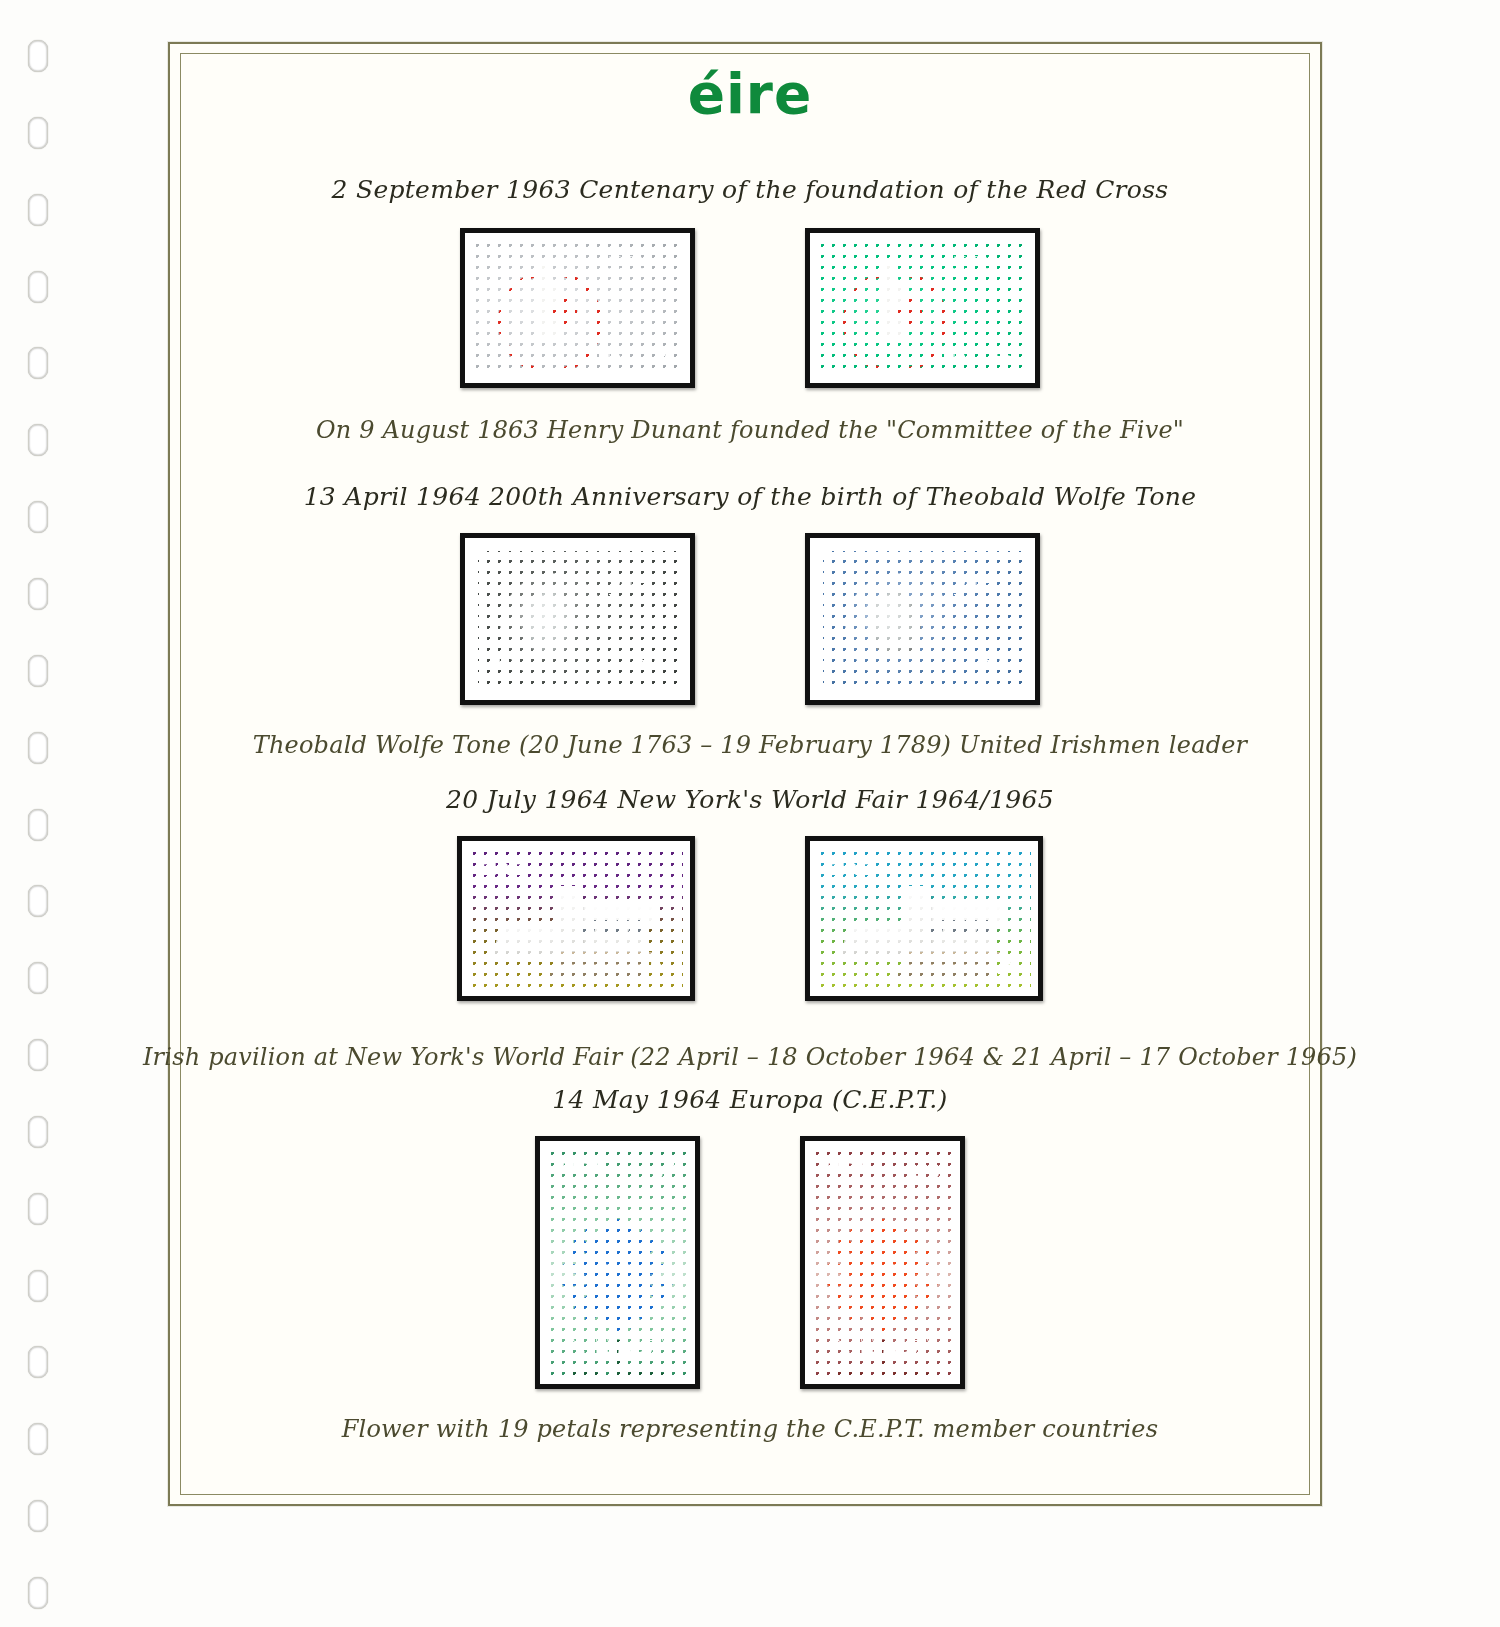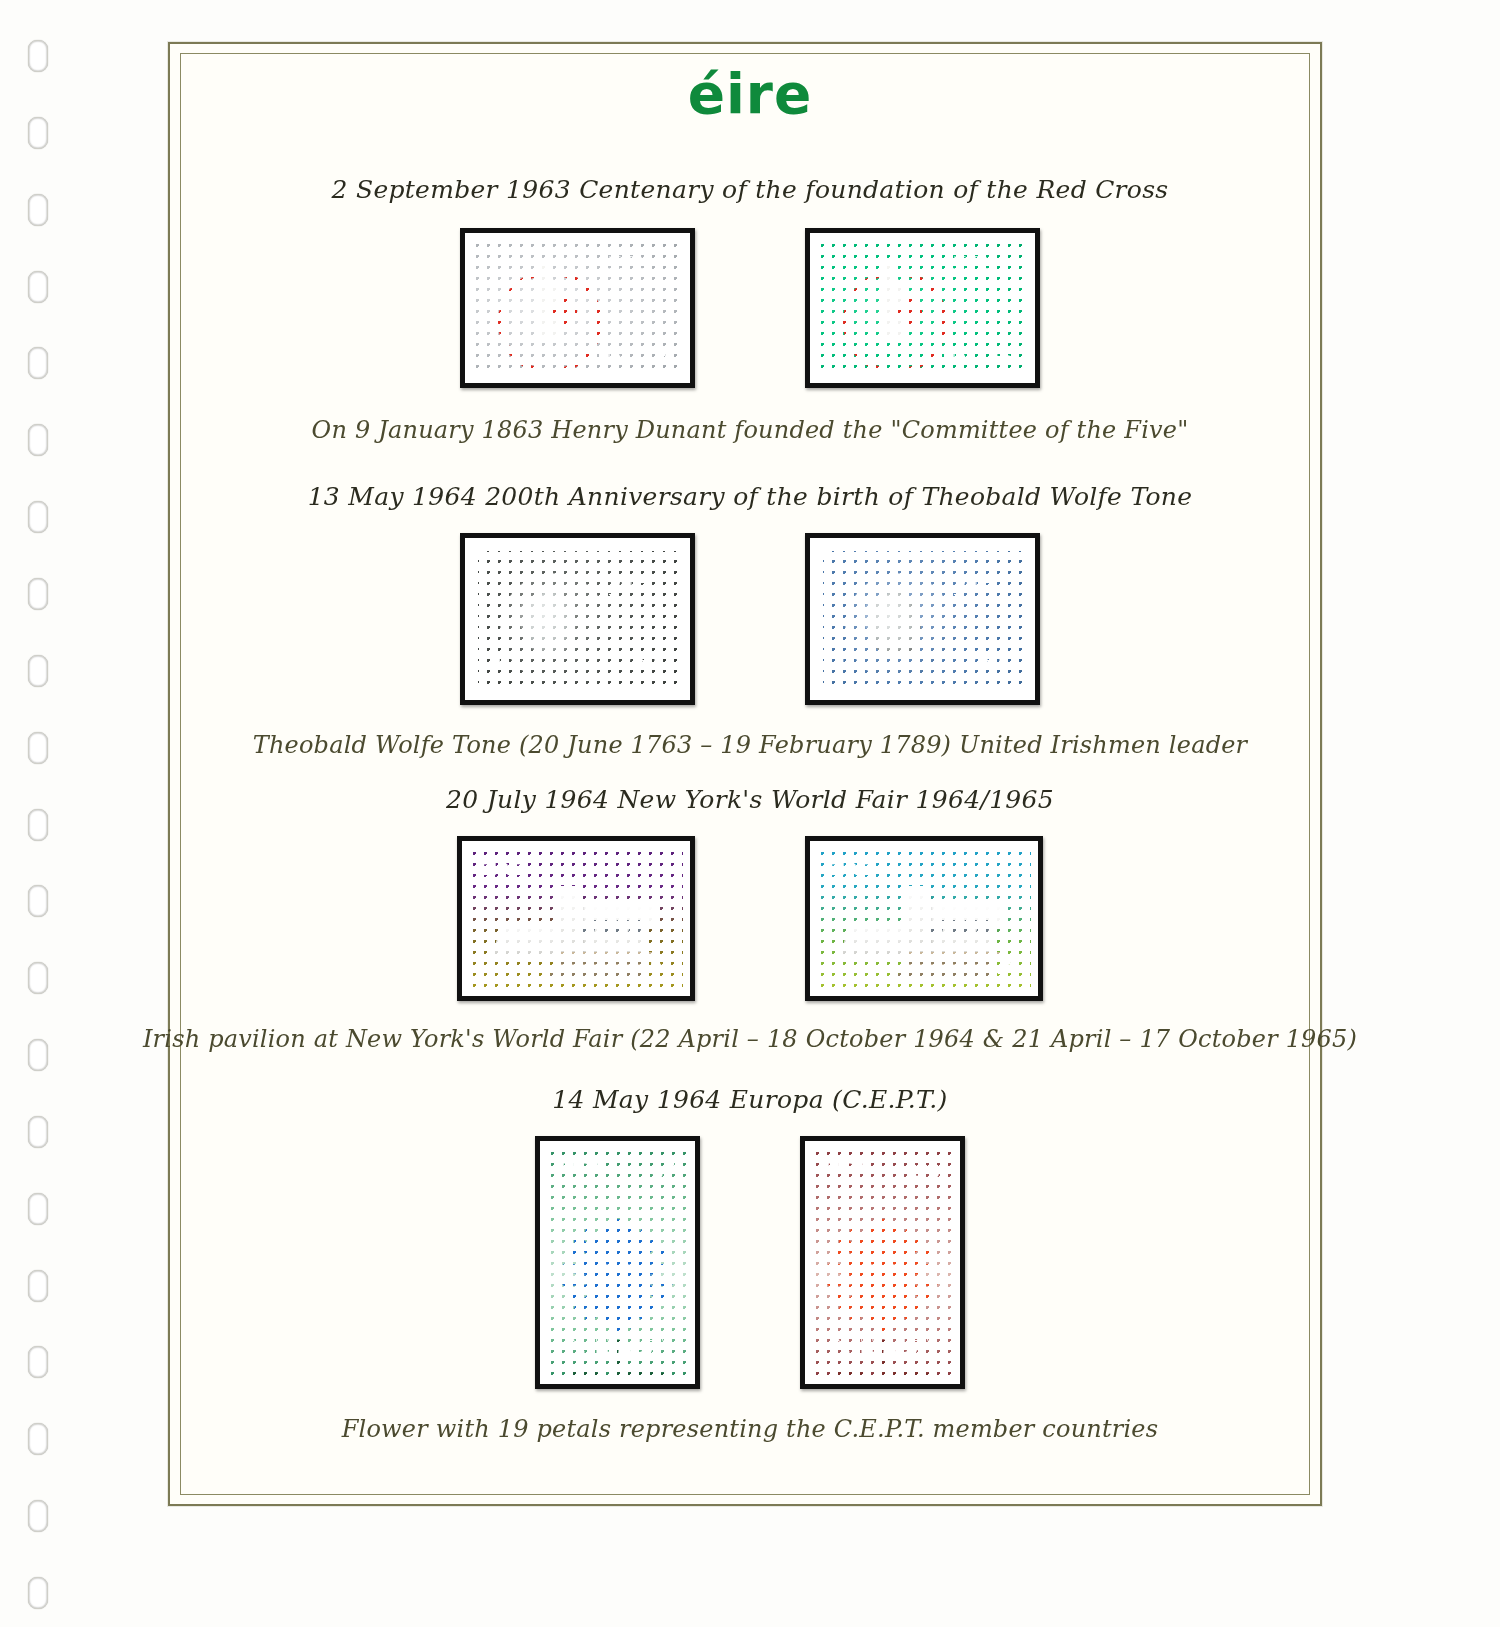--- a/index.html
+++ b/index.html
@@ -483,25 +483,25 @@
             </div>
             <div class="rc-country">ÉIRE</div>
             <div class="rc-value"><span>1/3</span><sup></sup></div>
           </div>
           <div class="perf"></div>
         </div>
       </div>
 
     </div>
 
-    <div class="section-caption" style="margin-top:28px;">On 9 January 1863 Henry Dunant founded the "Committee of the Five"</div>
+    <div class="section-caption" style="margin-top:28px;">On 9 August 1863 Henry Dunant founded the "Committee of the Five"</div>
   </div>
 
   <div class="section" style="top:482px;">
-    <div class="section-title">13 May 1964 200th Anniversary of the birth of Theobald Wolfe Tone</div>
+    <div class="section-title">13 April 1964 200th Anniversary of the birth of Theobald Wolfe Tone</div>
 
     <div class="stamp-row" style="margin-top:22px;">
 
       <div class="stamp-mount">
         <div class="stamp wt-4p" style="width:225px;height:162px;">
           <div class="stamp-inner">
             <div class="wt-frame">
               <div class="wt-plate"></div>
               <div class="wt-coin"></div>
               <div class="wt-head"></div>
@@ -607,21 +607,21 @@
               <div>NEW YORK WORLD'S FAIR 1964-5</div>
             </div>
             <div class="wf-value"><span>1/5</span><sup></sup></div>
           </div>
           <div class="perf"></div>
         </div>
       </div>
 
     </div>
 
-    <div class="section-caption" style="margin-top:24px;">Irish pavilion at New York's World Fair (22 April – 18 October 1964 &amp; 21 April – 17 October 1965)</div>
+    <div class="section-caption" style="margin-top:42px;">Irish pavilion at New York's World Fair (22 April – 18 October 1964 &amp; 21 April – 17 October 1965)</div>
   </div>
 
   <div class="section" style="top:1085px;">
     <div class="section-title">14 May 1964 Europa (C.E.P.T.)</div>
 
     <div class="stamp-row" style="margin-top:22px;gap:100px;">
 
       <div class="stamp-mount">
         <div class="stamp eu-8p" style="width:155px;height:243px;">
           <div class="stamp-inner">

